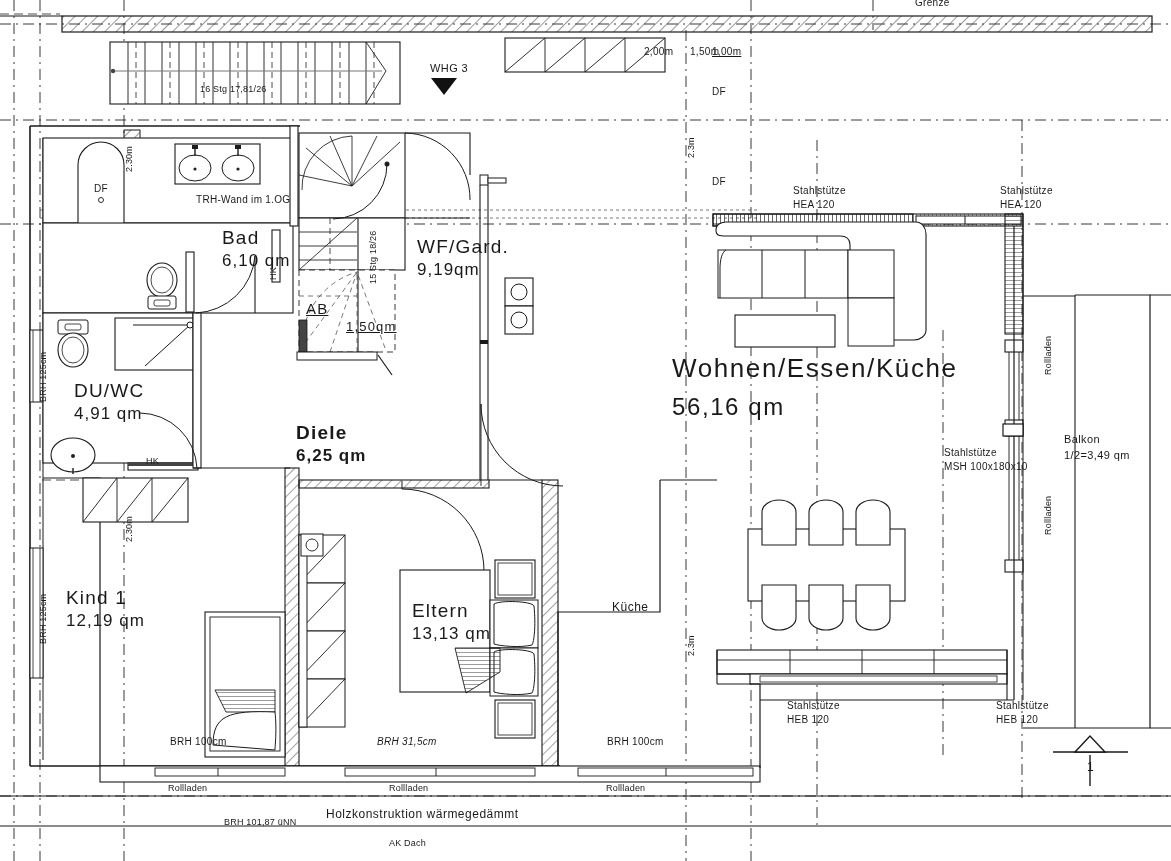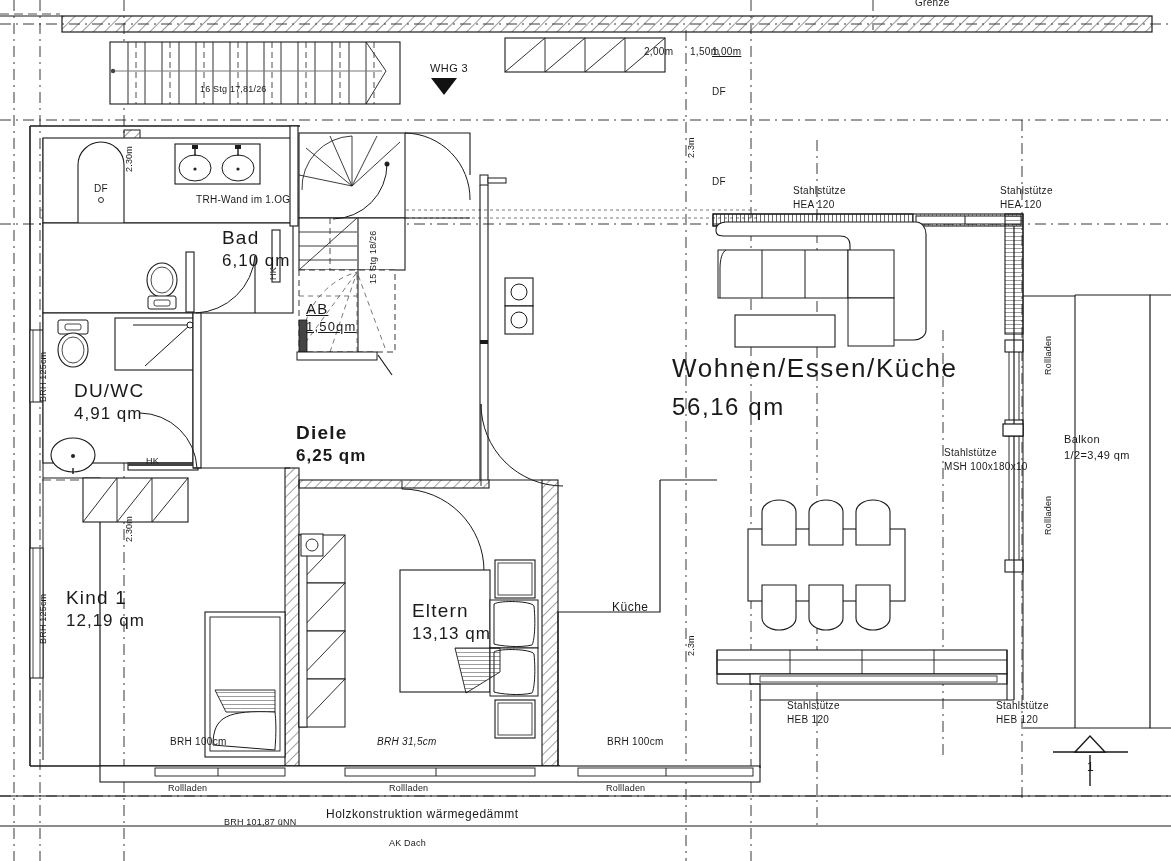--- a/index.html
+++ b/index.html
@@ -390,24 +390,28 @@
 <div class="lbl room" style="left:66px;top:586px;">
   <div>Kind 1</div>
   <div class="room mid">12,19 qm</div>
 </div>
 
 <div class="lbl room" style="left:412px;top:599px;">
   <div>Eltern</div>
   <div class="room mid">13,13 qm</div>
 </div>
 
+<div class="lbl room" style="left:417px;top:235px;">
+  <div>WF/Gard.</div>
+  <div class="room mid">9,19qm</div>
+</div>
 
 <div class="lbl room" style="left:306px;top:300px;font-size:15px;text-decoration:underline;">
   <div>AB</div>
-  <div style="font-size:13px;">1,50qm</div>
+  <div style="font-size:13px;padding-left:40px;">1,50qm</div>
 </div>
 
 <div class="lbl room big" style="left:672px;top:352px;">
   <div>Wohnen/Essen/Küche</div>
   <div style="font-size:24px;margin-top:7px;">56,16 qm</div>
 </div>
 
 <div class="lbl small" style="left:1064px;top:432px;line-height:1.45;">
   <div>Balkon</div>
   <div>1/2=3,49 qm</div>

